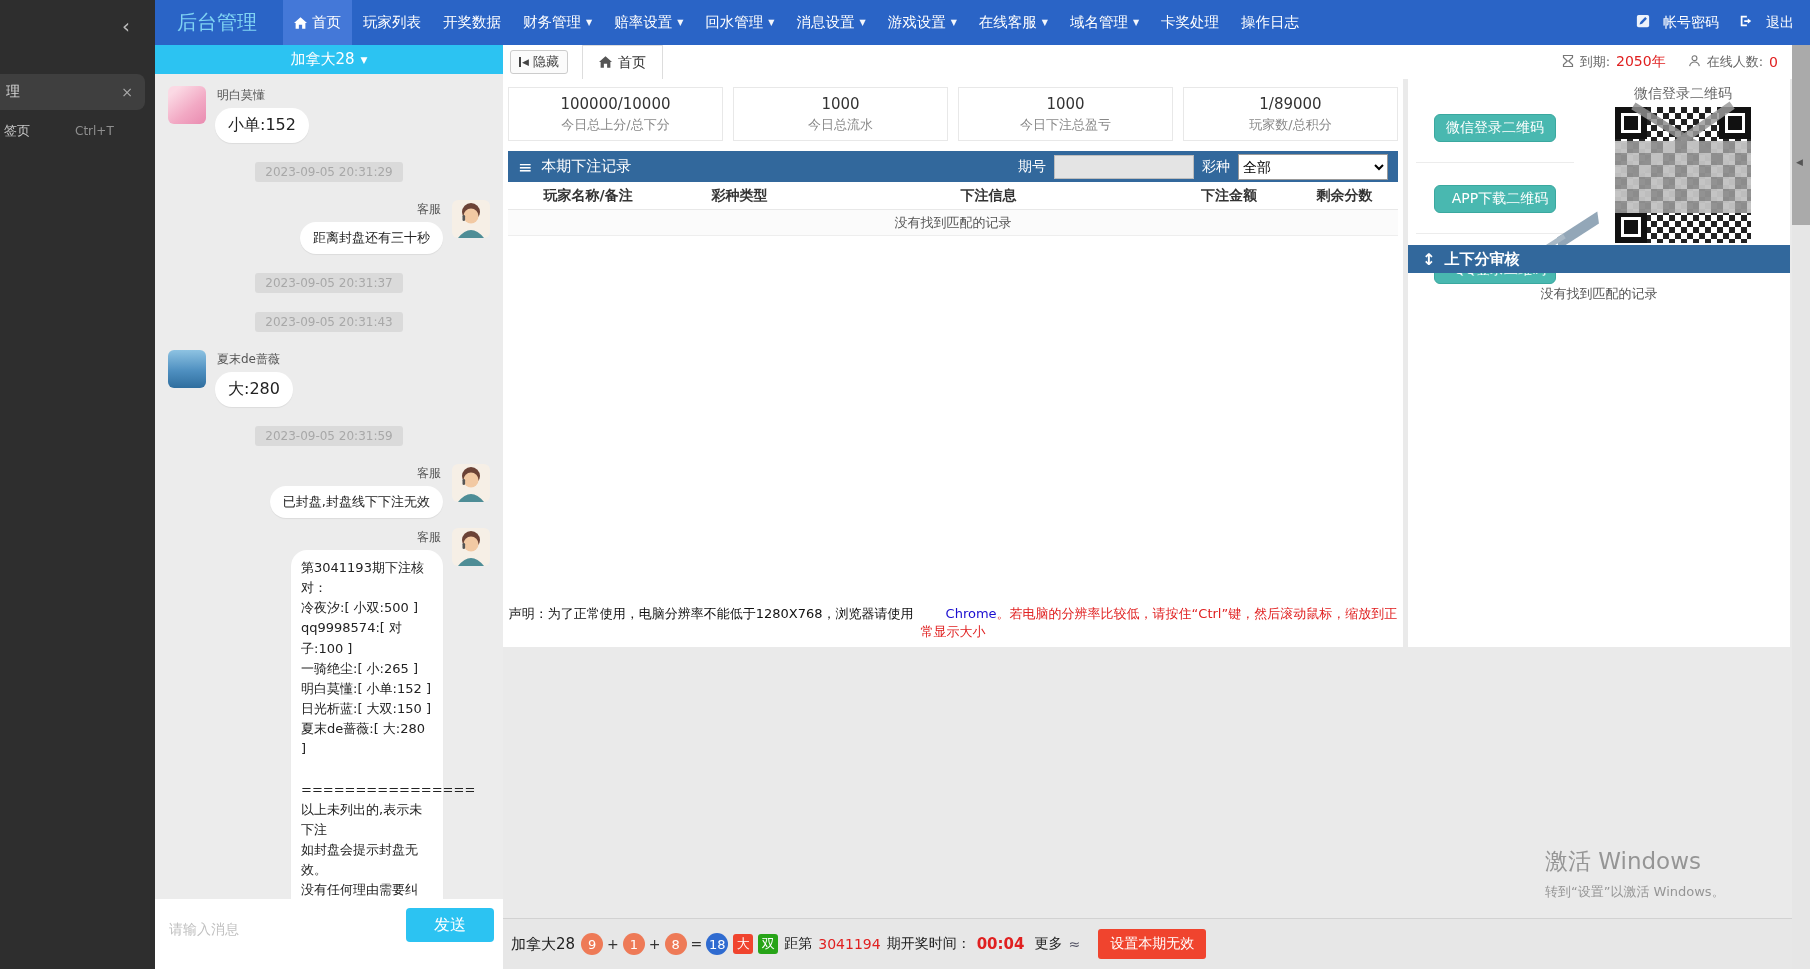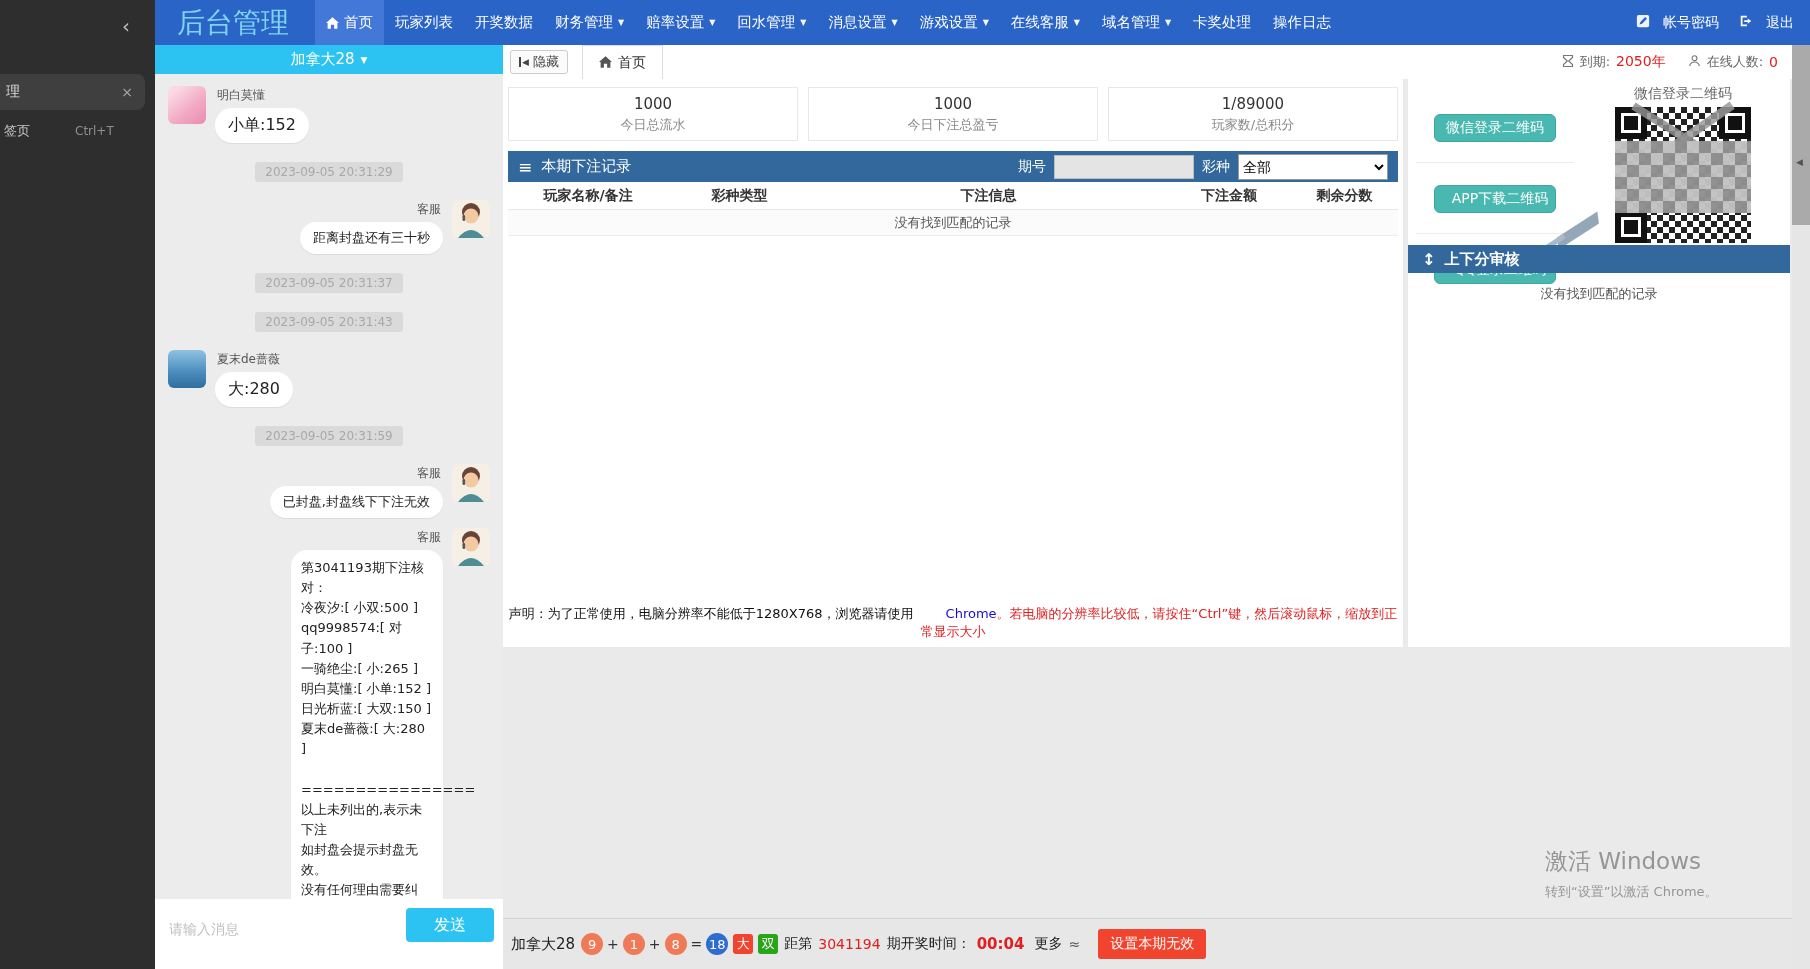--- a/index.html
+++ b/index.html
@@ -12,21 +12,21 @@
   .collapse { position:absolute; left:122px; top:14px; color:#b9b9b9; font-size:20px; cursor:pointer; }
   .dark-tab { position:absolute; left:-8px; top:74px; width:153px; height:36px; background:#3f3f3f; border-radius:8px; display:flex; align-items:center; }
   .dark-tab .t { color:#d8d8d8; font-size:14px; margin-left:14px; }
   .dark-tab .x { color:#a9a9a9; font-size:14px; margin-left:auto; margin-right:12px; cursor:pointer; }
   .dark-newtab { position:absolute; left:0; top:118px; width:155px; height:26px; display:flex; align-items:center; color:#c7c7c7; font-size:13px; }
   .dark-newtab .nt { margin-left:4px; }
   .dark-newtab .sc { position:absolute; left:75px; color:#8f8f8f; font-size:12px; }
 
   
   .navbar { position:absolute; left:155px; top:0; right:0; height:45px; background:#2a64c6; display:flex; align-items:center; z-index:4; }
-  .brand { color:#7fd3f3; font-size:28px; margin:0 26px 0 22px; white-space:nowrap; }
+  .brand { color:#7fd3f3; font-size:20px; margin:0 26px 0 22px; white-space:nowrap; }
   .nav-items { display:flex; height:45px; }
   .nav-item { display:flex; align-items:center; padding:0 11px; height:45px; color:#fff; font-size:14.5px; cursor:pointer; white-space:nowrap; }
   .nav-item.active { background:#4478d8; }
   .nav-item .nav-home { display:inline-flex; margin-right:5px; }
   .caret { font-size:8px; margin-left:5px; opacity:.95; }
   .nav-right { margin-left:auto; display:flex; gap:20px; padding-right:16px; }
   .nav-link { display:flex; align-items:center; gap:13px; color:#fff; font-size:14px; cursor:pointer; white-space:nowrap; }
 
   
   .chat { position:absolute; left:155px; top:45px; width:348px; bottom:0; background:#ececec; z-index:3; }
@@ -323,20 +323,24 @@
             <path d="M1.8 13c.6-3.2 3-4.4 5.2-4.4s4.6 1.2 5.2 4.4" fill="none" stroke="#777" stroke-width="1.2"></path>
           </svg></span>
       <span>在线人数:</span>
       <span class="red val">0</span>
     </div>
   </div>
 
   <div class="main-white">
     <div class="stats-row">
         <div class="stat-card">
+          <div class="stat-value">100000/10000</div>
+          <div class="stat-label">今日总上分/总下分</div>
+        </div>
+        <div class="stat-card">
           <div class="stat-value">1000</div>
           <div class="stat-label">今日总流水</div>
         </div>
         <div class="stat-card">
           <div class="stat-value">1000</div>
           <div class="stat-label">今日下注总盈亏</div>
         </div>
         <div class="stat-card">
           <div class="stat-value">1/89000</div>
           <div class="stat-label">玩家数/总积分</div>
@@ -419,16 +423,16 @@
       <span class="red">3041194</span>
       <span>期开奖时间：</span>
     <span class="red gb-count">00:04</span>
     <span class="gb-more">更多</span>
     <span class="gb-more-sym">≈</span>
     <button class="invalid-btn">设置本期无效</button>
   </div>
 
   <div class="watermark">
     <div class="wm1">激活 Windows</div>
-    <div class="wm2">转到“设置”以激活 Chrome。</div>
+    <div class="wm2">转到“设置”以激活 Windows。</div>
   </div>
 
 </div>
 
 </body></html>

